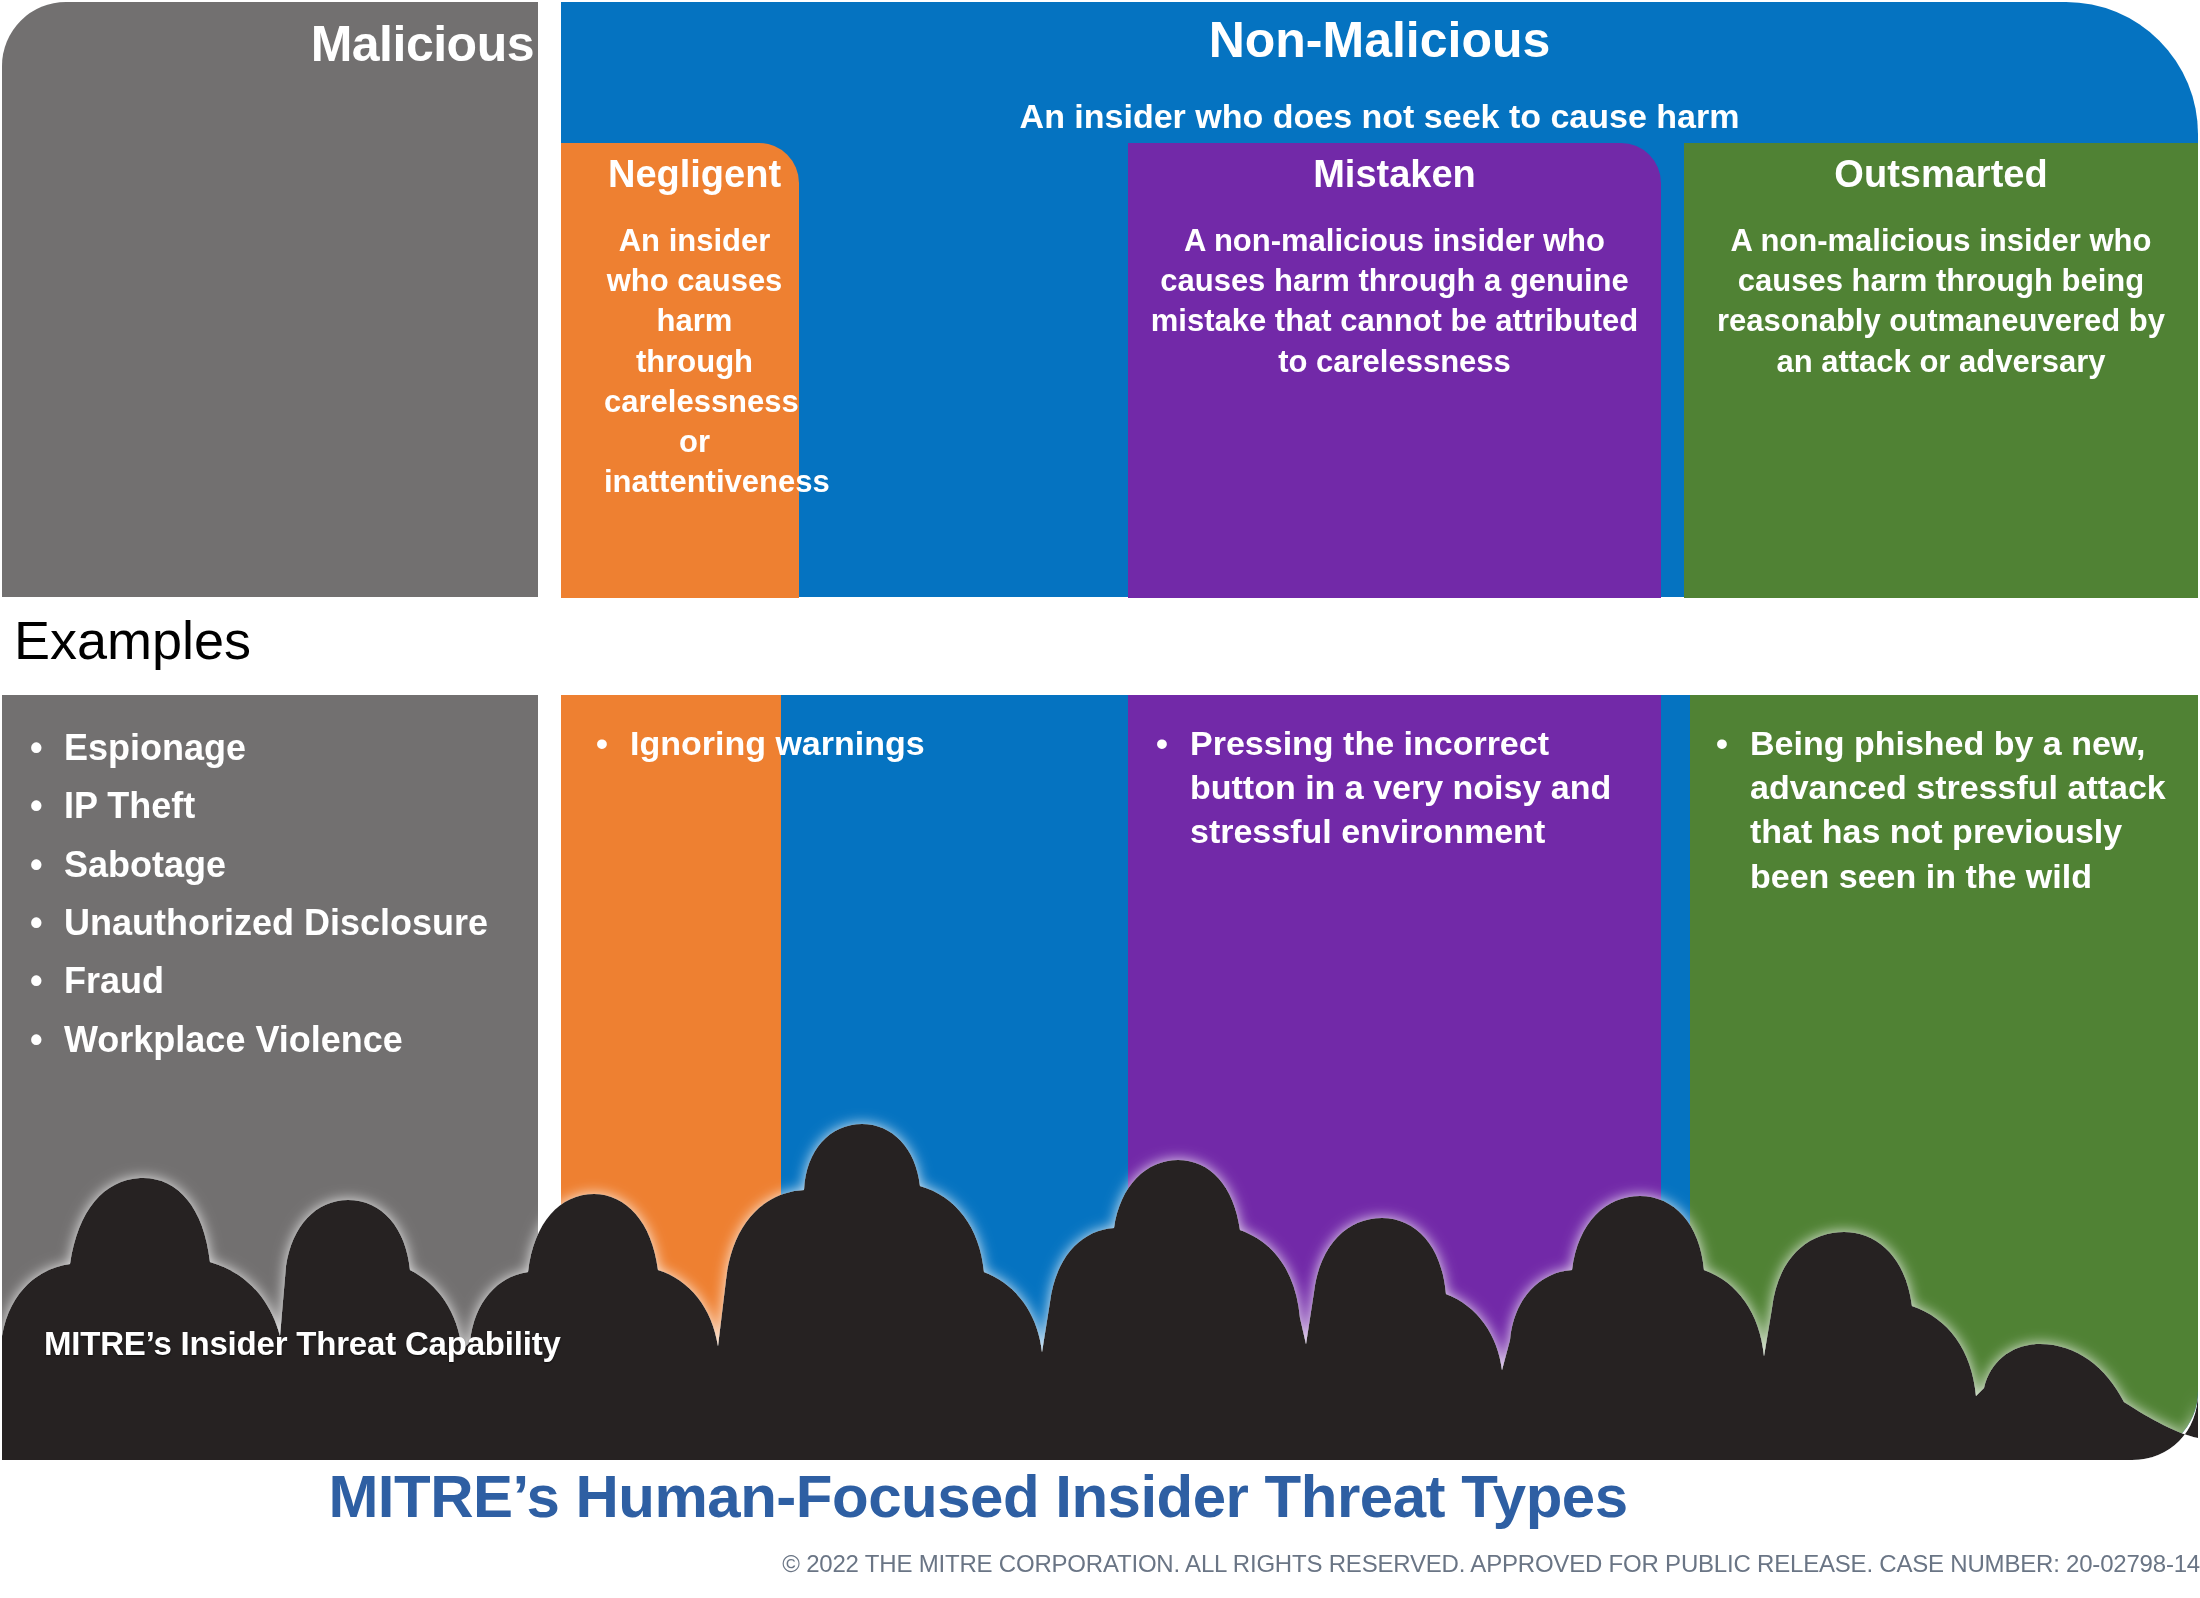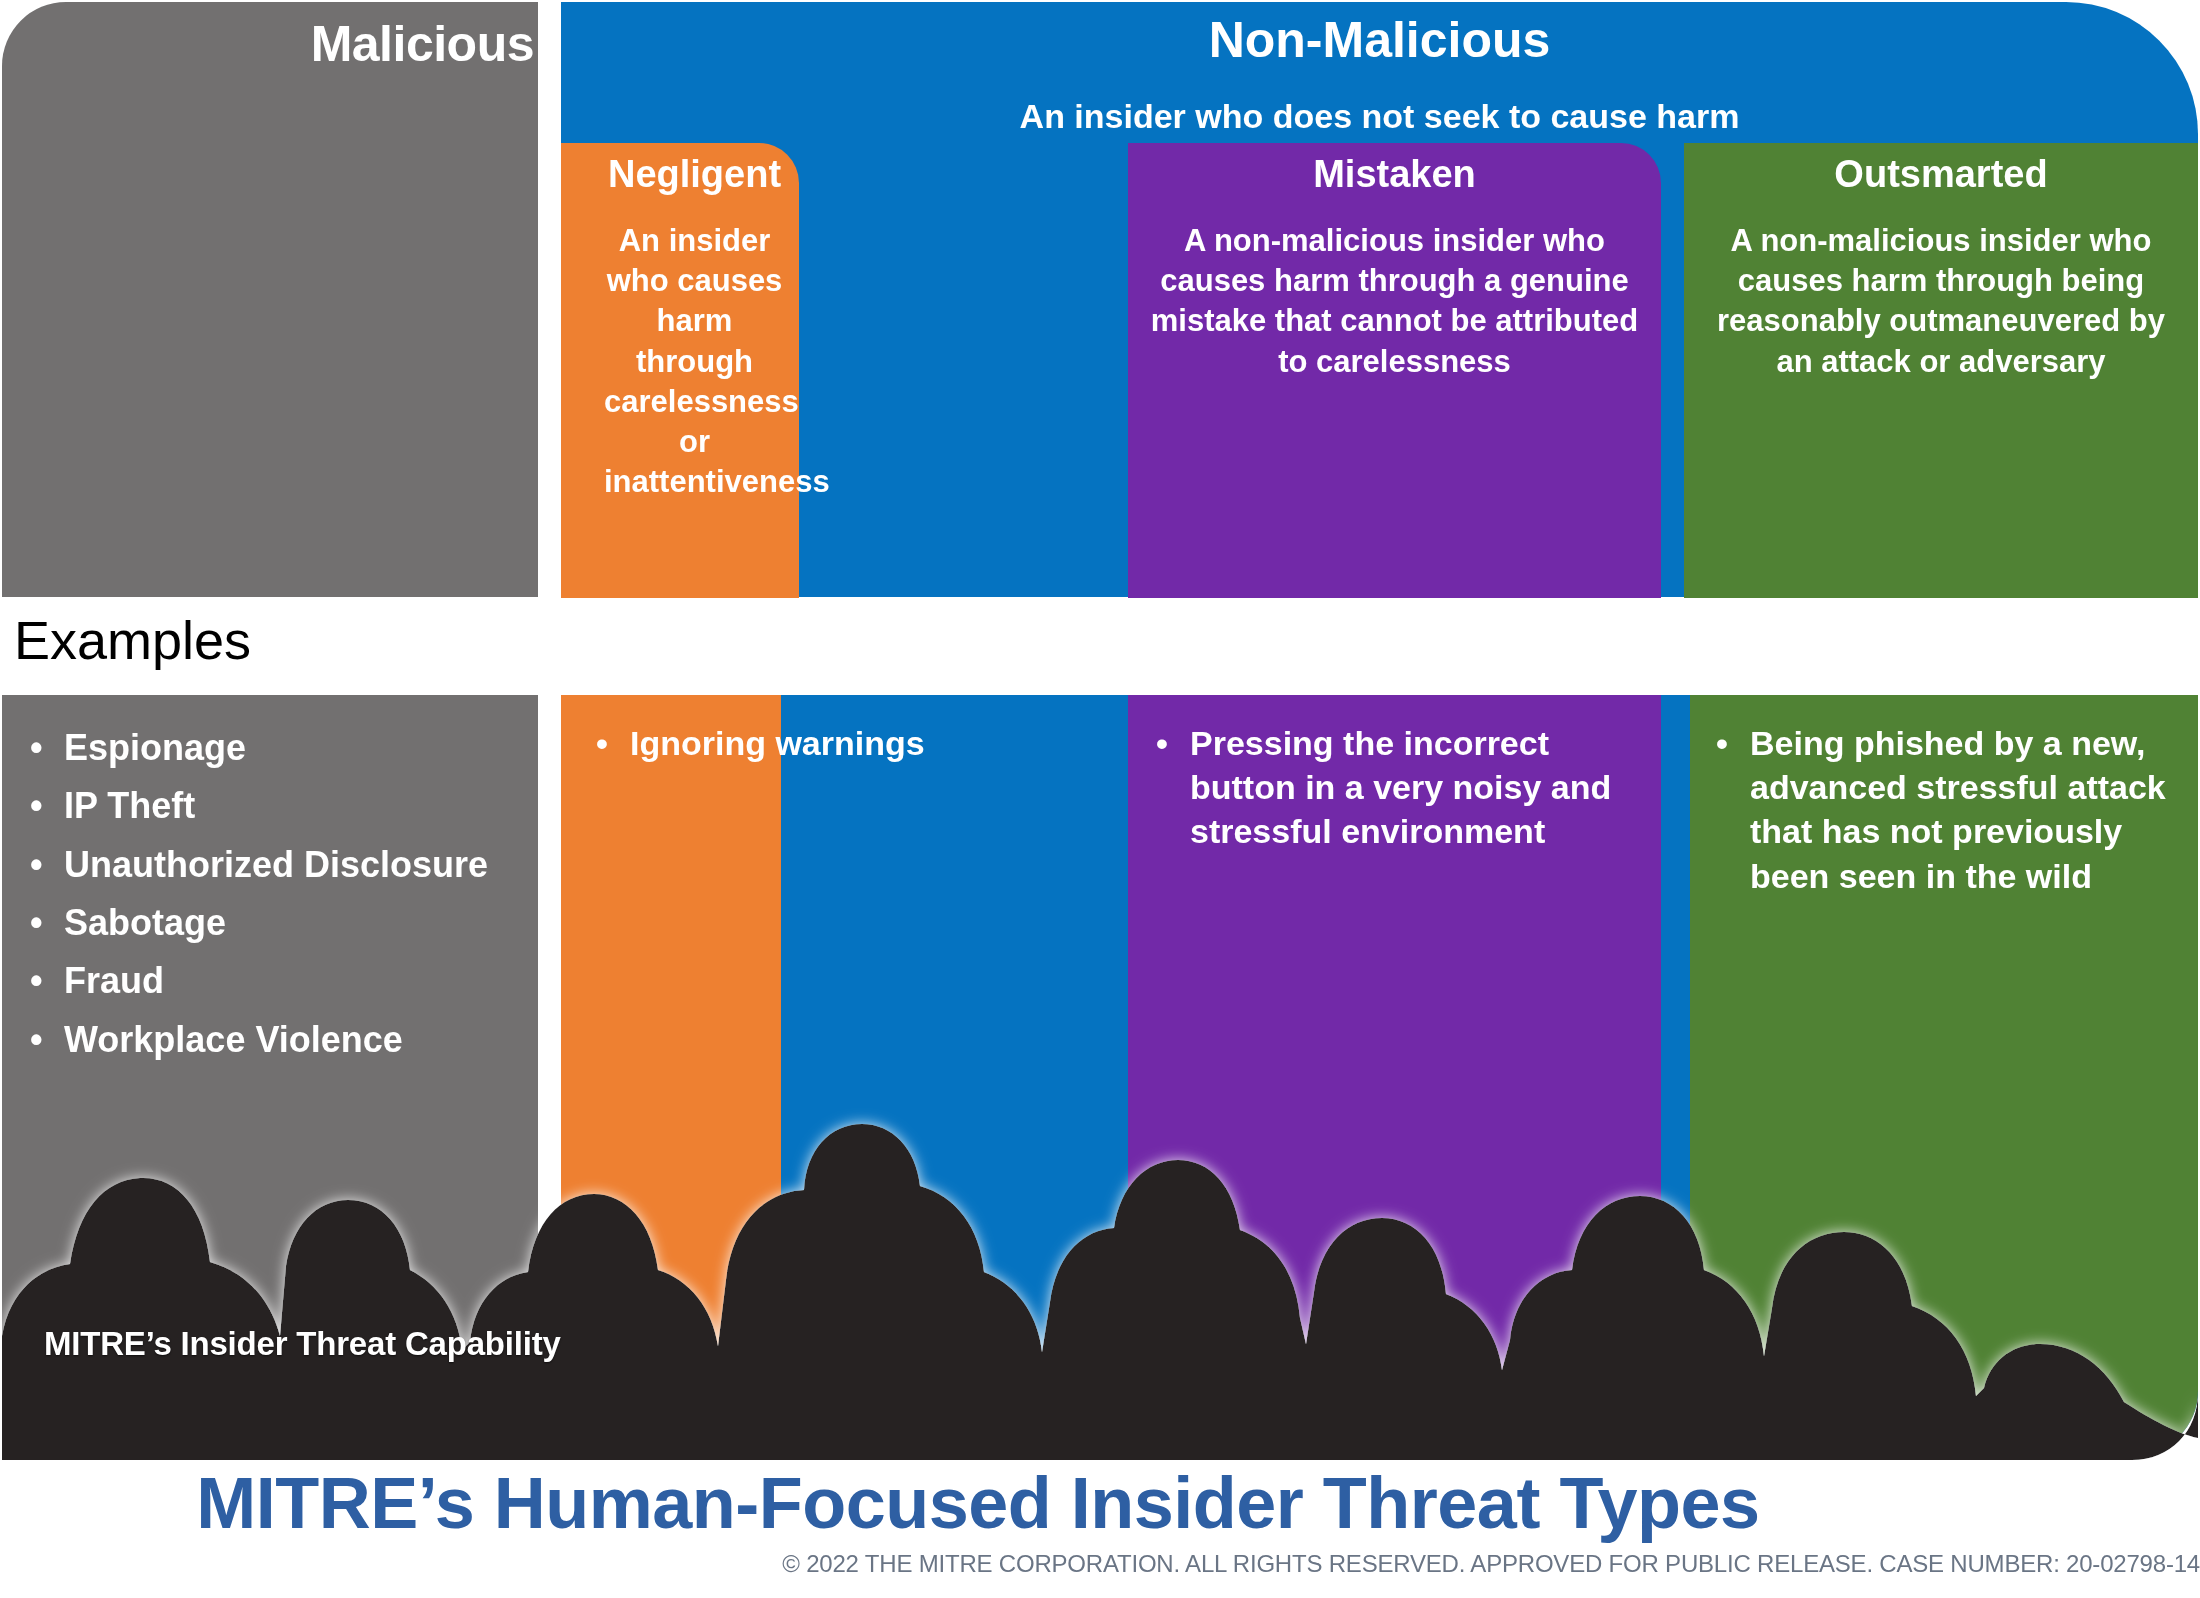--- a/index.html
+++ b/index.html
@@ -126,21 +126,21 @@
   .capability-caption {
     position:absolute; left:44px; top:1325px;
     font-size:33px; font-weight:bold; color:#ffffff;
     letter-spacing:-0.2px;
     text-shadow: 0 1px 2px rgba(0,0,0,.6);
   }
 
   
   .footer-title {
     position:absolute; left:0; top:1462px; width:1956px;
-    text-align:center; color:#2e5fa3; font-weight:bold; font-size:72px;
+    text-align:center; color:#2e5fa3; font-weight:bold; font-size:60px;
     letter-spacing:-0.5px;
   }
   .footer-legal {
     position:absolute; left:0; top:1550px; width:2200px;
     text-align:right; color:#6a7585; font-size:24px;
     letter-spacing:-0.2px;
   }
 </style>
 </head>
 <body>
@@ -183,22 +183,22 @@
   <div class="bottom-row">
     <div class="ex-col ex-gray"></div>
     <div class="ex-col ex-bluebg"></div>
     <div class="ex-col ex-orange"></div>
     <div class="ex-col ex-purple"></div>
     <div class="ex-col ex-green"></div>
 
     <ul class="ex-list list-malicious" id="list-malicious">
         <li>Espionage</li>
         <li>IP Theft</li>
+        <li>Sabotage</li>
         <li>Unauthorized Disclosure</li>
-        <li>Sabotage</li>
         <li>Fraud</li>
         <li>Workplace Violence</li>
       </ul>
     <ul class="ex-list list-negligent" id="list-negligent">
         <li>Ignoring warnings</li>
       </ul>
     <ul class="ex-list list-mistaken" id="list-mistaken">
         <li>Pressing the incorrect button in a very noisy and stressful environment</li>
       </ul>
     <ul class="ex-list list-outsmarted" id="list-outsmarted">

